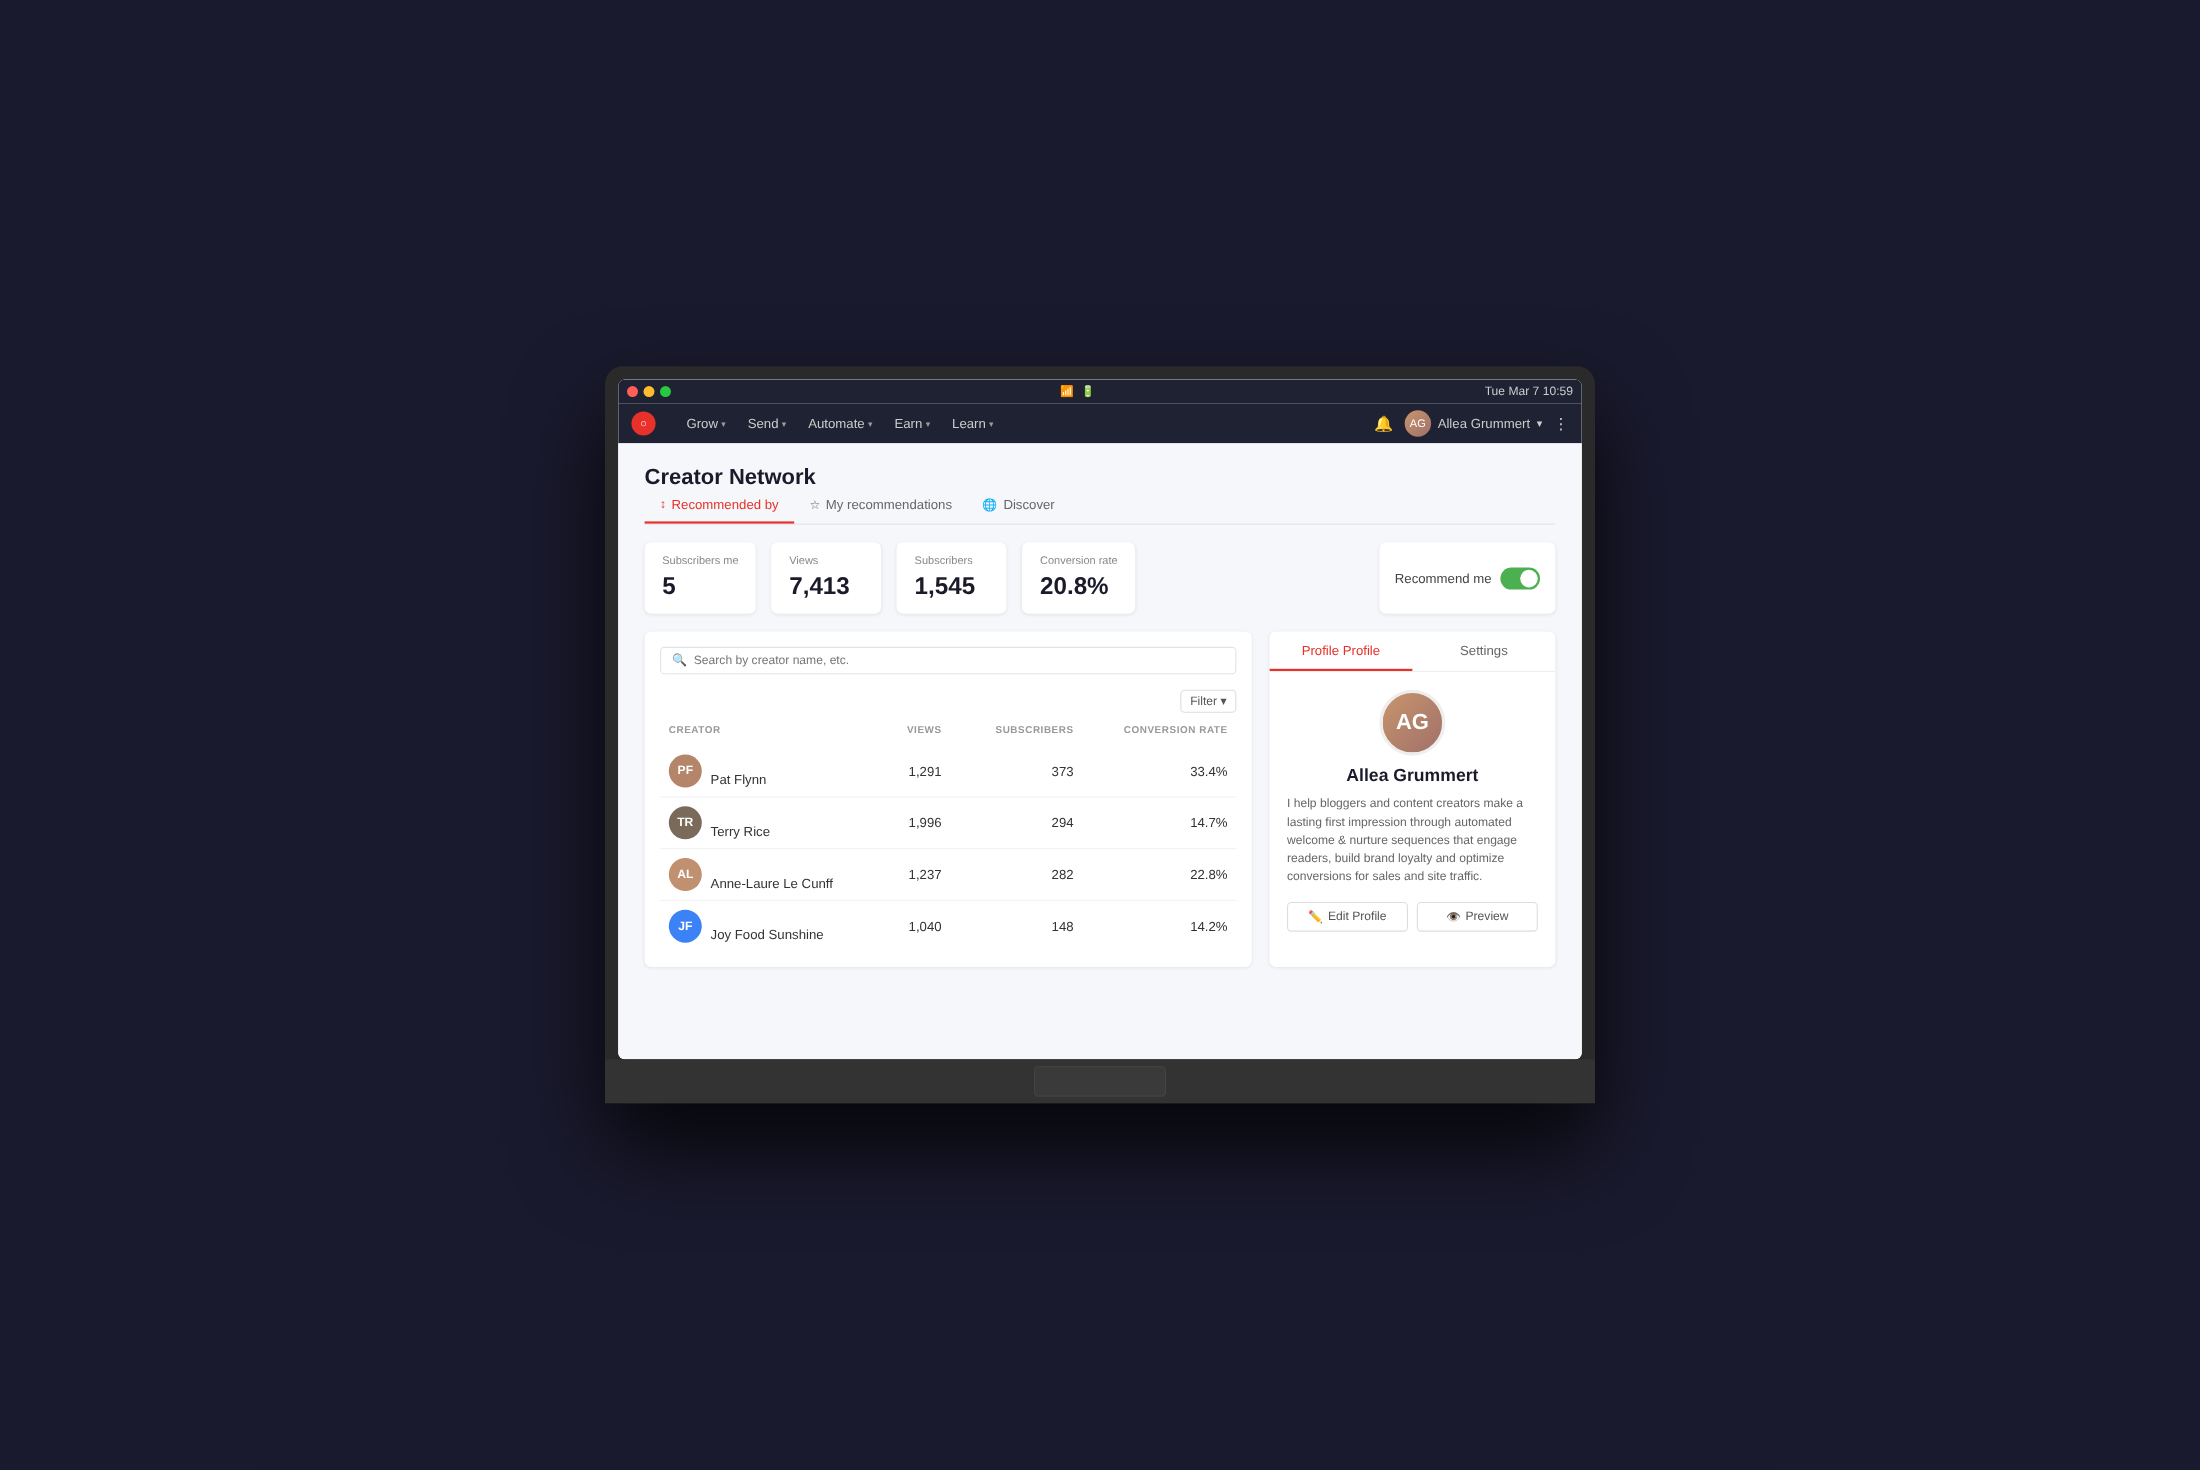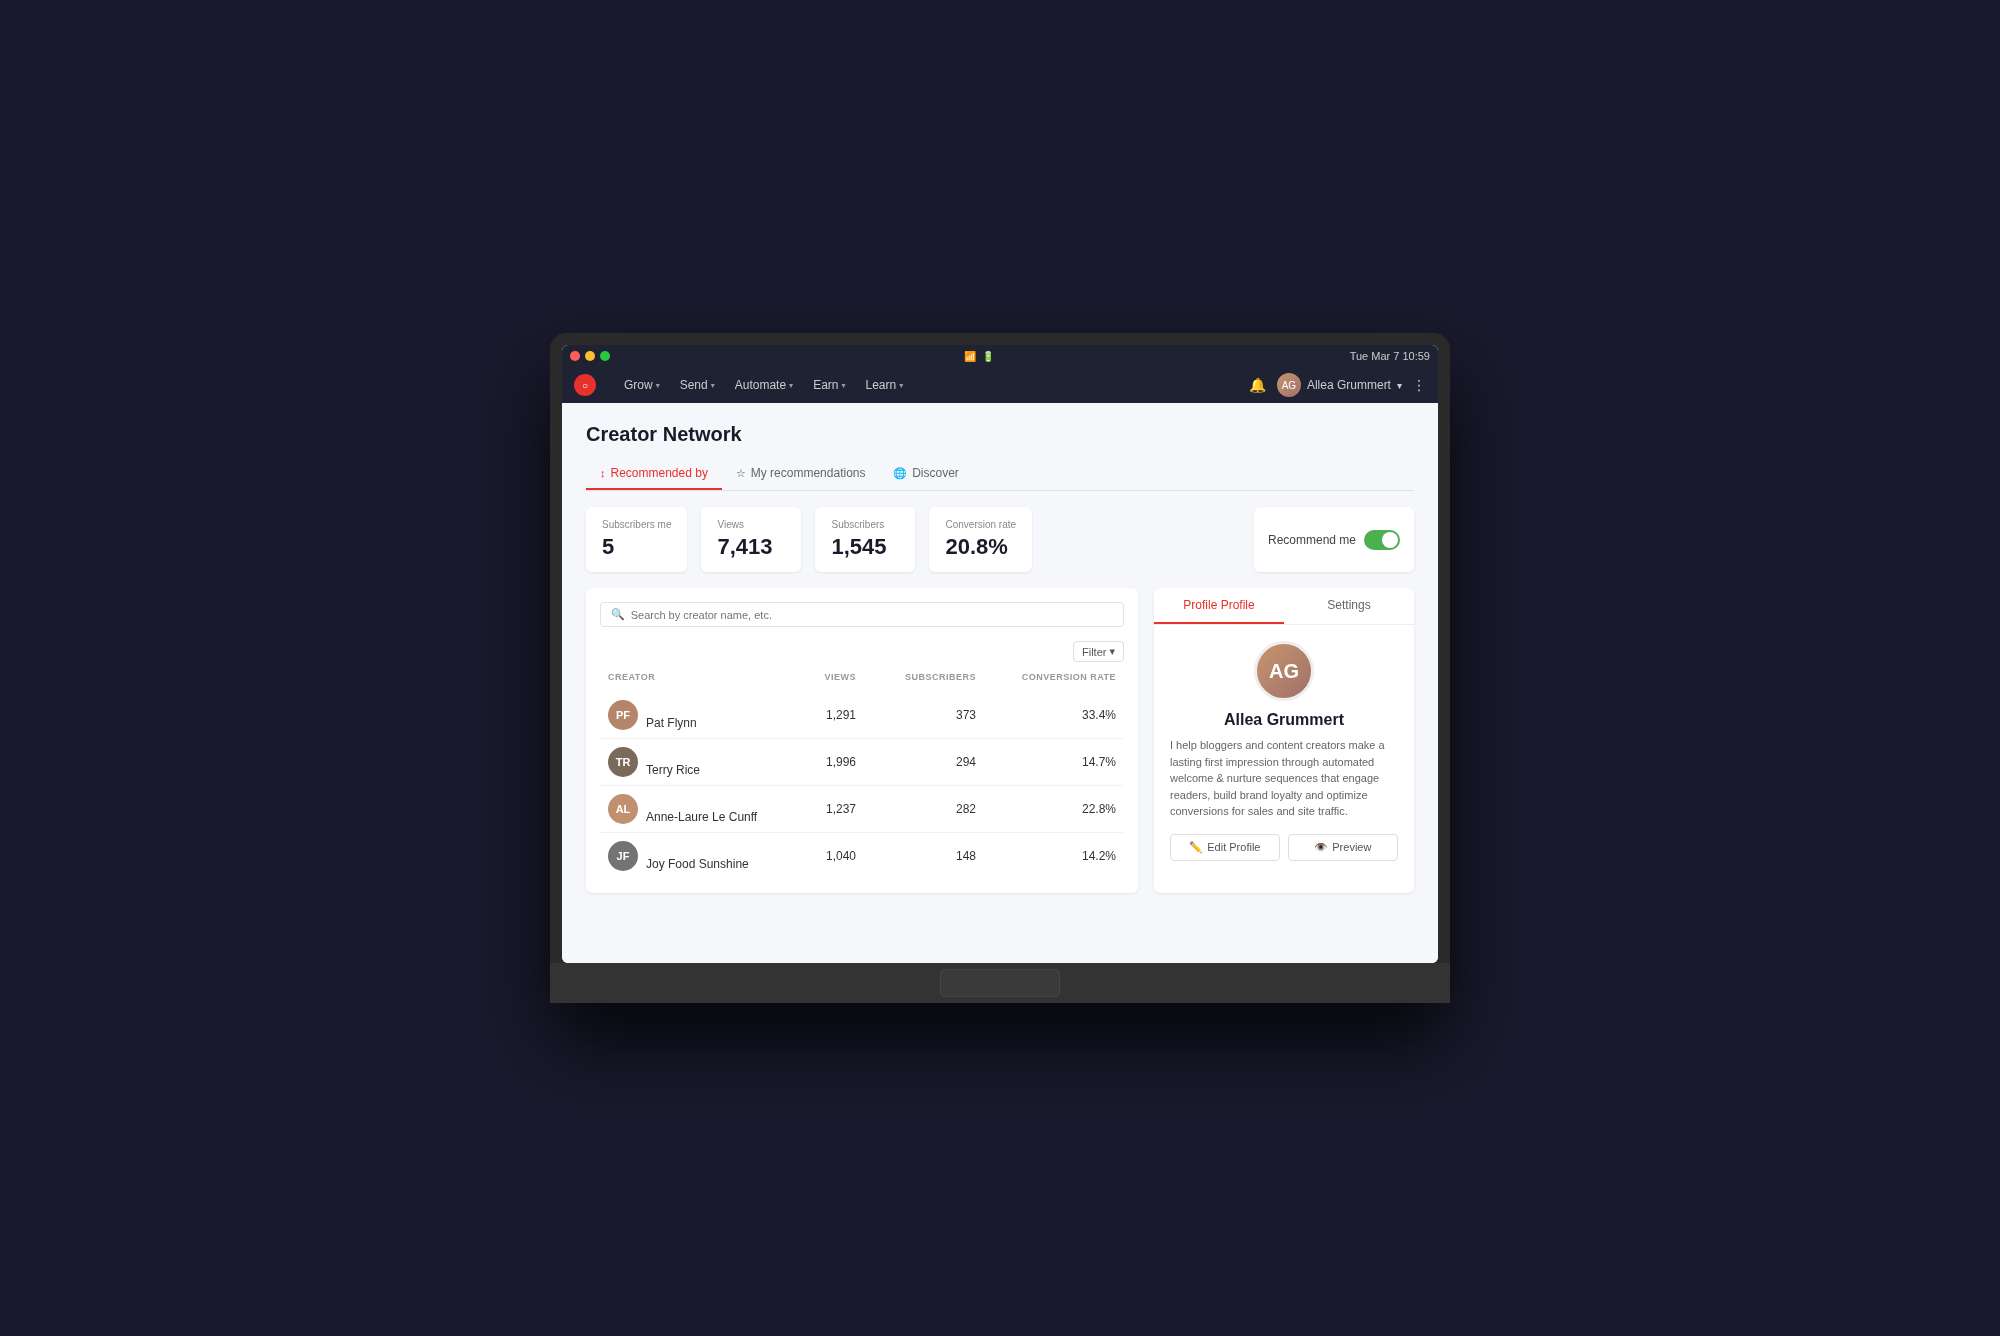--- a/index.html
+++ b/index.html
@@ -145,21 +145,20 @@
     .main-content {
       background: #f5f7fa;
       min-height: 560px;
       padding: 20px 24px;
     }
 
     .page-title {
       font-size: 20px;
       font-weight: 600;
       color: #1a1a2a;
-      margin-bottom: 14px;
     }
 
     
     .tabs {
       display: flex;
       align-items: center;
       gap: 0;
       margin-bottom: 16px;
       border-bottom: 1px solid #e0e4ea;
     }
@@ -586,21 +585,21 @@
       <div class="creator-info">
         <div class="avatar-placeholder" style="background:#c09070">AL</div>
         <span class="creator-name">Anne-Laure Le Cunff</span>
       </div>
       <div class="cell-right">1,237</div>
       <div class="cell-right">282</div>
       <div class="cell-right">22.8%</div>
     </div>
               <div class="creator-row">
       <div class="creator-info">
-        <div class="avatar-placeholder" style="background:#737373">JF</div>
+        <div class="avatar-placeholder" style="background:#3b82f6">JF</div>
         <span class="creator-name">Joy Food Sunshine</span>
       </div>
       <div class="cell-right">1,040</div>
       <div class="cell-right">148</div>
       <div class="cell-right">14.2%</div>
     </div>
             </div>
         </div>
 
         <div class="right-panel">

